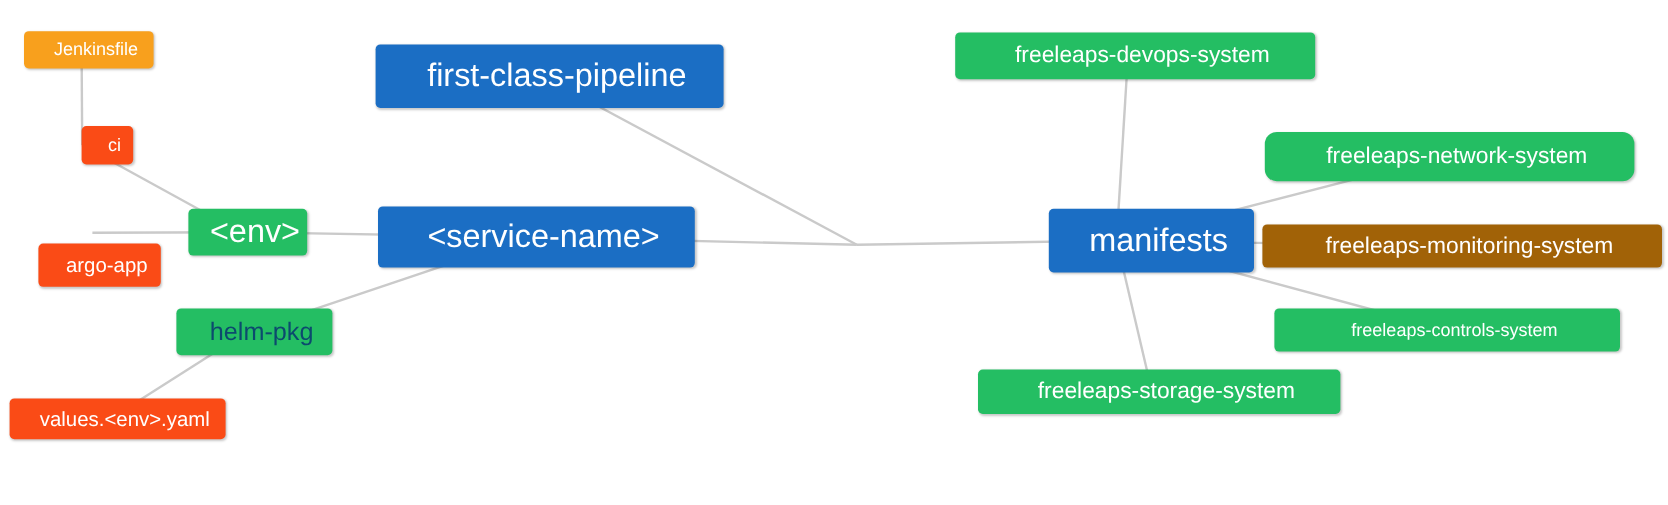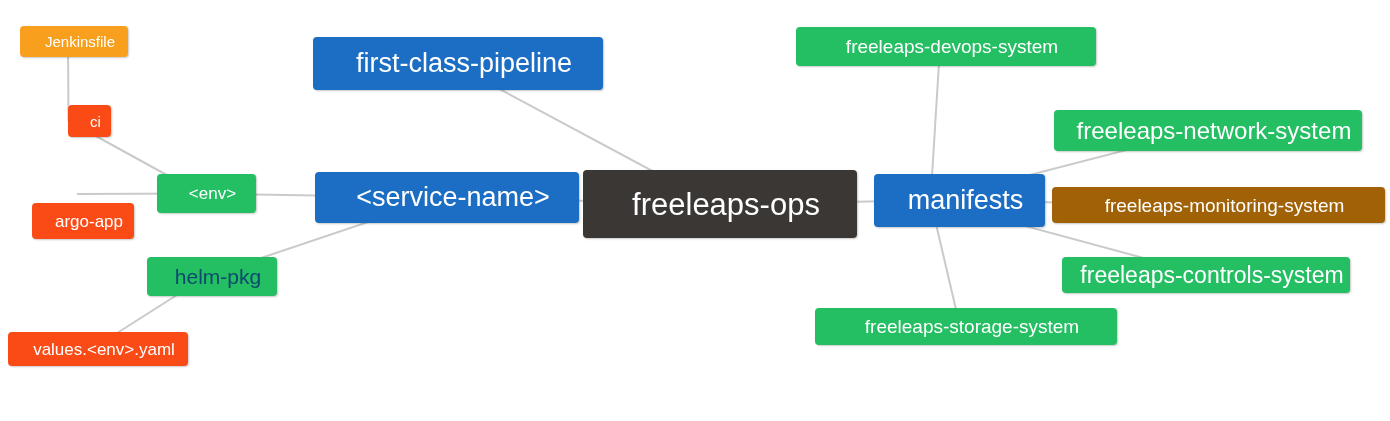--- a/index.html
+++ b/index.html
@@ -65,49 +65,46 @@
 
   <div class="node" style="left: 20px; top: 26px; width: 96px; height: 31px; font-size: 15px; background: rgb(248, 160, 29); color: rgb(255, 255, 255);">
       <span class="lbl">Jenkinsfile</span>
     </div>
   <div class="node" style="left: 53px; top: 105px; width: 31px; height: 32px; font-size: 15px; background: rgb(250, 75, 22); color: rgb(255, 255, 255); margin-left: 15px;">
       <span class="lbl">ci</span>
     </div>
   <div class="node" style="left: 32px; top: 176px; width: 90px; height: 36px; font-size: 17px; background: rgb(250, 75, 22); color: rgb(255, 255, 255); margin-top: 27px;">
       <span class="lbl">argo-app</span>
     </div>
-  <div class="node" style="left: 157px; top: 174px; width: 87px; height: 39px; font-size: 17px; background: rgb(36, 190, 99); color: rgb(255, 255, 255);">
+  <div class="node" style="left: 157px; top: 174px; width: 87px; height: 39px; font-size: 27px; background: rgb(36, 190, 99); color: rgb(255, 255, 255);">
       <span class="lbl">&lt;env&gt;</span>
     </div>
   <div class="node" style="left: 147px; top: 257px; width: 118px; height: 39px; font-size: 21px; background: rgb(36, 190, 99); color: #0c4a6e;">
       <span class="lbl">helm-pkg</span>
     </div>
   <div class="node" style="left: 8px; top: 332px; width: 168px; height: 34px; font-size: 17px; background: rgb(250, 75, 22); color: rgb(255, 255, 255);">
       <span class="lbl">values.&lt;env&gt;.yaml</span>
     </div>
   <div class="node" style="left: 313px; top: 37px; width: 278px; height: 53px; font-size: 27px; background: rgb(27, 110, 196); color: rgb(255, 255, 255);">
       <span class="lbl">first-class-pipeline</span>
     </div>
   <div class="node" style="left: 315px; top: 172px; width: 252px; height: 51px; font-size: 27px; background: rgb(27, 110, 196); color: rgb(255, 255, 255); text-align: right;">
       <span class="lbl">&lt;service-name&gt;</span>
     </div>
-  <div class="node" style="left: 583px; top: 170px; width: 262px; height: 68px; font-size: 31px; background: rgb(59, 55, 53); color: rgb(255, 255, 255);">
-      <span class="lbl">freeleaps-ops</span>
-    </div>
   <div class="node" style="left: 874px; top: 174px; width: 159px; height: 53px; font-size: 27px; background: rgb(27, 110, 196); color: rgb(255, 255, 255);">
       <span class="lbl">manifests</span>
     </div>
   <div class="node" style="left: 796px; top: 27px; width: 288px; height: 39px; font-size: 19px; background: rgb(36, 190, 99); color: rgb(255, 255, 255);">
       <span class="lbl">freeleaps-devops-system</span>
     </div>
-  <div class="node" style="left: 1054px; top: 110px; width: 296px; height: 41px; font-size: 24px; background: rgb(36, 190, 99); color: rgb(255, 255, 255);">
+  <div class="node" style="left: 1054px; top: 110px; width: 296px; height: 41px; font-size: 19px; background: rgb(36, 190, 99); color: rgb(255, 255, 255); border-radius: 10px;">
       <span class="lbl">freeleaps-network-system</span>
     </div>
   <div class="node" style="left: 1052px; top: 187px; width: 321px; height: 36px; font-size: 19px; background: #a16207; color: rgb(255, 255, 255);">
       <span class="lbl">freeleaps-monitoring-system</span>
     </div>
-  <div class="node" style="left: 1062px; top: 257px; width: 276px; height: 36px; font-size: 23px; background: rgb(36, 190, 99); color: rgb(255, 255, 255);">
+  <div class="node" style="left: 1062px; top: 257px; width: 276px; height: 36px; font-size: 15px; background: rgb(36, 190, 99); color: rgb(255, 255, 255);">
       <span class="lbl">freeleaps-controls-system</span>
     </div>
   <div class="node" style="left: 815px; top: 308px; width: 290px; height: 37px; font-size: 19px; background: rgb(36, 190, 99); color: rgb(255, 255, 255);">
       <span class="lbl">freeleaps-storage-system</span>
     </div>
 </div>
 
 </body></html>

